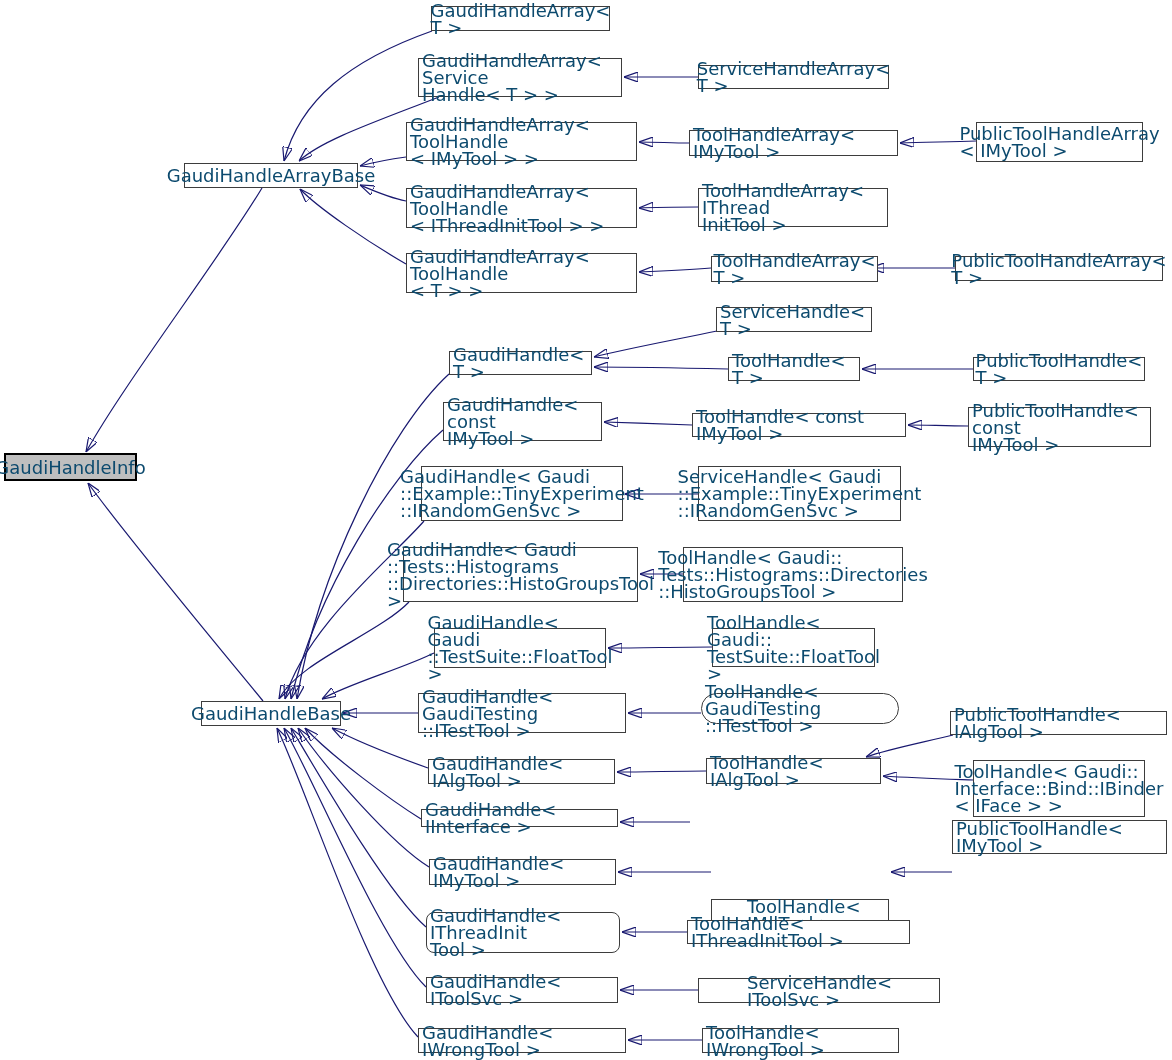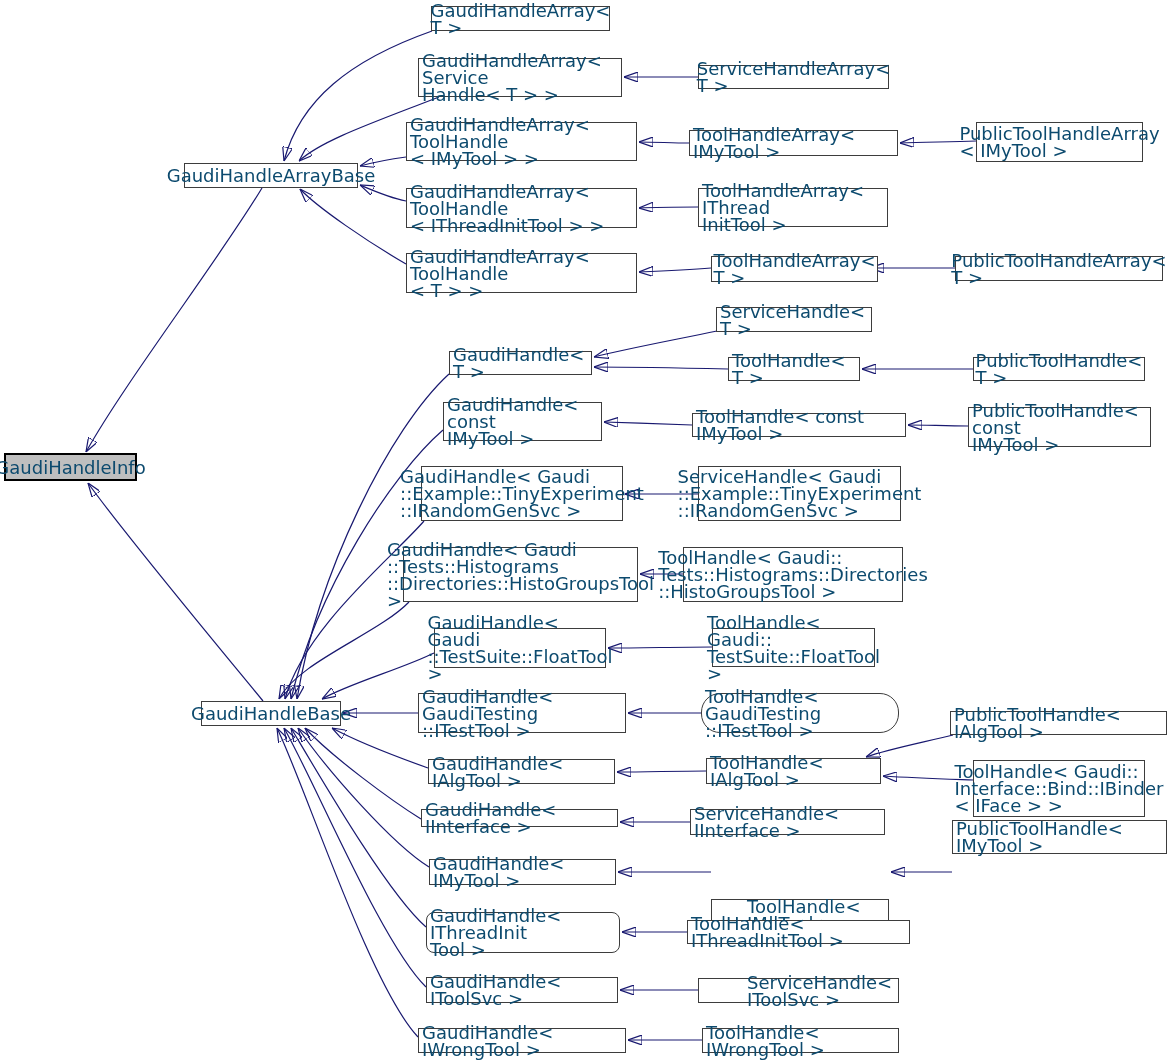--- a/index.html
+++ b/index.html
@@ -118,34 +118,33 @@
 ::Directories::HistoGroupsTool &gt;</div>
   <div class="node" style="left:683px;top:547px;width:220px;height:55px;">ToolHandle&lt; Gaudi::
 Tests::Histograms::Directories
 ::HistoGroupsTool &gt;</div>
   <div class="node" style="left:434px;top:628px;width:172px;height:40px;">GaudiHandle&lt; Gaudi
 ::TestSuite::FloatTool &gt;</div>
   <div class="node" style="left:712px;top:628px;width:163px;height:39px;">ToolHandle&lt; Gaudi::
 TestSuite::FloatTool &gt;</div>
   <div class="node" style="left:418px;top:693px;width:208px;height:40px;">GaudiHandle&lt; GaudiTesting
 ::ITestTool &gt;</div>
-  <div class="node" style="left:701px;top:693px;width:198px;height:40px;border-radius:19px;">ToolHandle&lt; GaudiTesting
+  <div class="node" style="left:701px;top:693px;width:198px;height:31px;border-radius:19px;">ToolHandle&lt; GaudiTesting
 ::ITestTool &gt;</div>
   <div class="node" style="left:428px;top:759px;width:187px;height:25px;">GaudiHandle&lt; IAlgTool &gt;</div>
   <div class="node" style="left:706px;top:758px;width:175px;height:26px;">ToolHandle&lt; IAlgTool &gt;</div>
   <div class="node" style="left:950px;top:711px;width:217px;height:24px;">PublicToolHandle&lt; IAlgTool &gt;</div>
   <div class="node" style="left:973px;top:760px;width:172px;height:57px;">ToolHandle&lt; Gaudi::
 Interface::Bind::IBinder
 &lt; IFace &gt; &gt;</div>
   <div class="node" style="left:421px;top:809px;width:197px;height:18px;">GaudiHandle&lt; IInterface &gt;</div>
-  <div class="node" style="left:690px;top:809px;width:195px;height:26px;">ServiceHandle&lt; IInterface &gt;</div>
   <div class="node" style="left:429px;top:859px;width:187px;height:26px;">GaudiHandle&lt; IMyTool &gt;</div>
   <div class="node" style="left:711px;top:899px;width:178px;height:32px;padding-left:35px;">ToolHandle&lt; IMyTool &gt;</div>
   <div class="node" style="left:952px;top:820px;width:215px;height:34px;">PublicToolHandle&lt; IMyTool &gt;</div>
   <div class="node" style="left:426px;top:912px;width:194px;height:41px;border-radius:8px;">GaudiHandle&lt; IThreadInit
 Tool &gt;</div>
   <div class="node" style="left:687px;top:920px;width:223px;height:24px;">ToolHandle&lt; IThreadInitTool &gt;</div>
   <div class="node" style="left:426px;top:977px;width:192px;height:26px;">GaudiHandle&lt; IToolSvc &gt;</div>
-  <div class="node" style="left:698px;top:978px;width:201px;height:25px;padding-left:48px;">ServiceHandle&lt; IToolSvc &gt;</div>
+  <div class="node" style="left:698px;top:978px;width:242px;height:25px;padding-left:48px;">ServiceHandle&lt; IToolSvc &gt;</div>
   <div class="node" style="left:418px;top:1028px;width:208px;height:25px;">GaudiHandle&lt; IWrongTool &gt;</div>
   <div class="node" style="left:702px;top:1028px;width:197px;height:25px;">ToolHandle&lt; IWrongTool &gt;</div>
 
 </div>
 
 </body></html>

